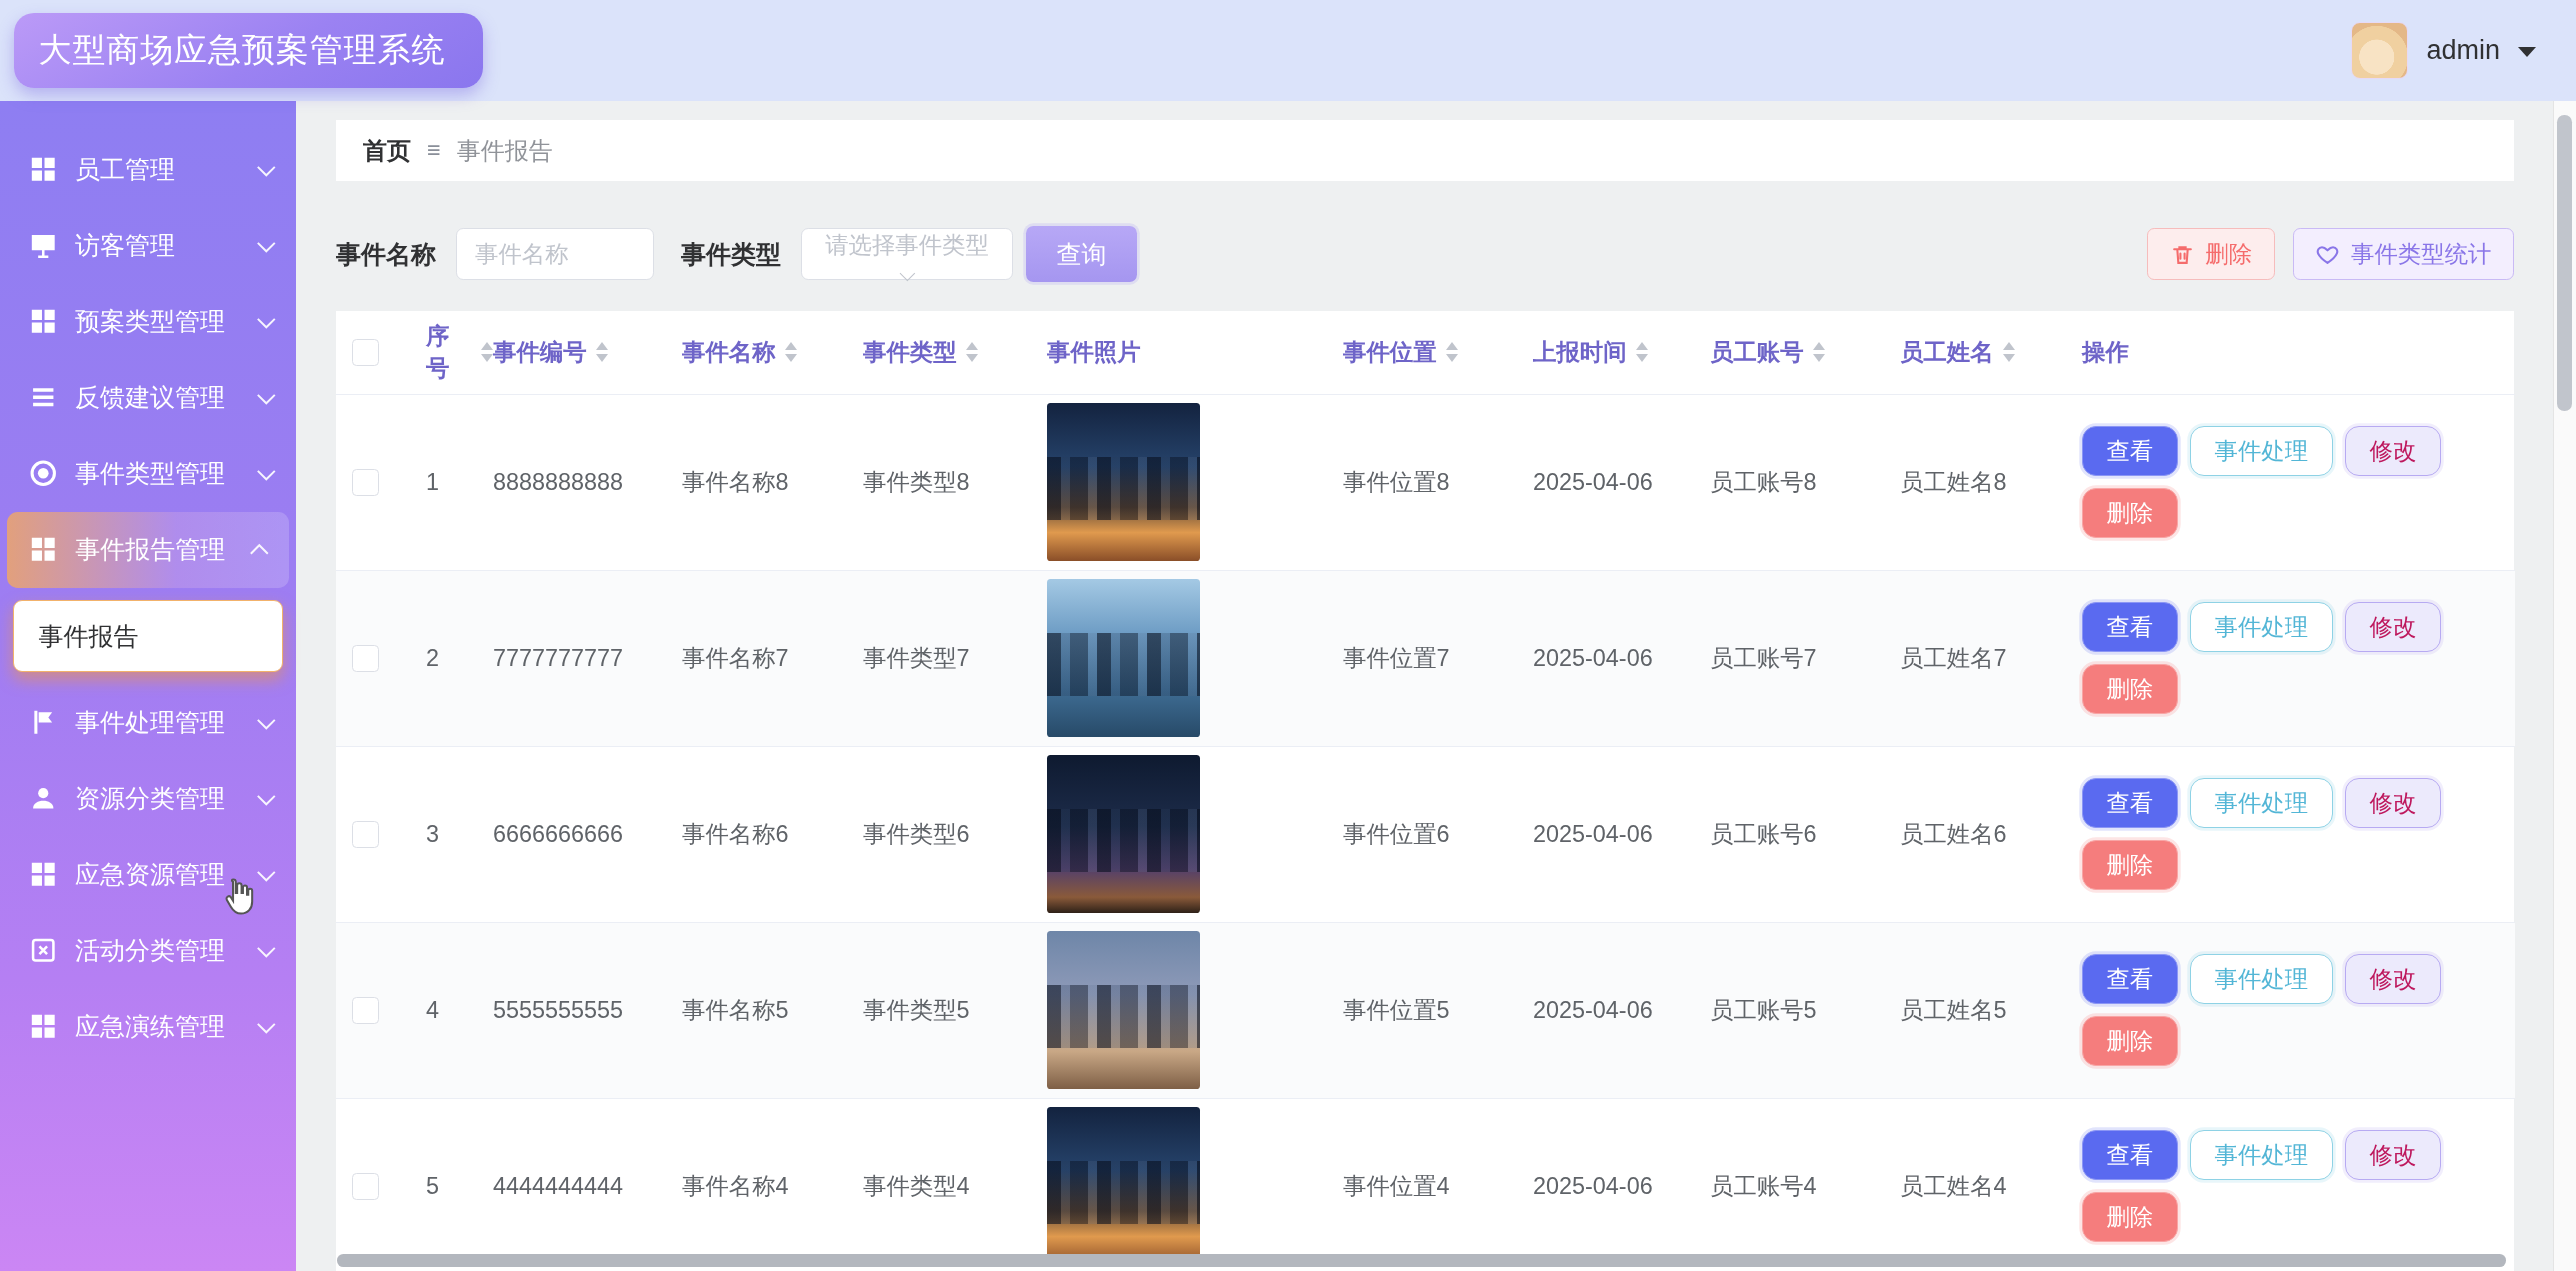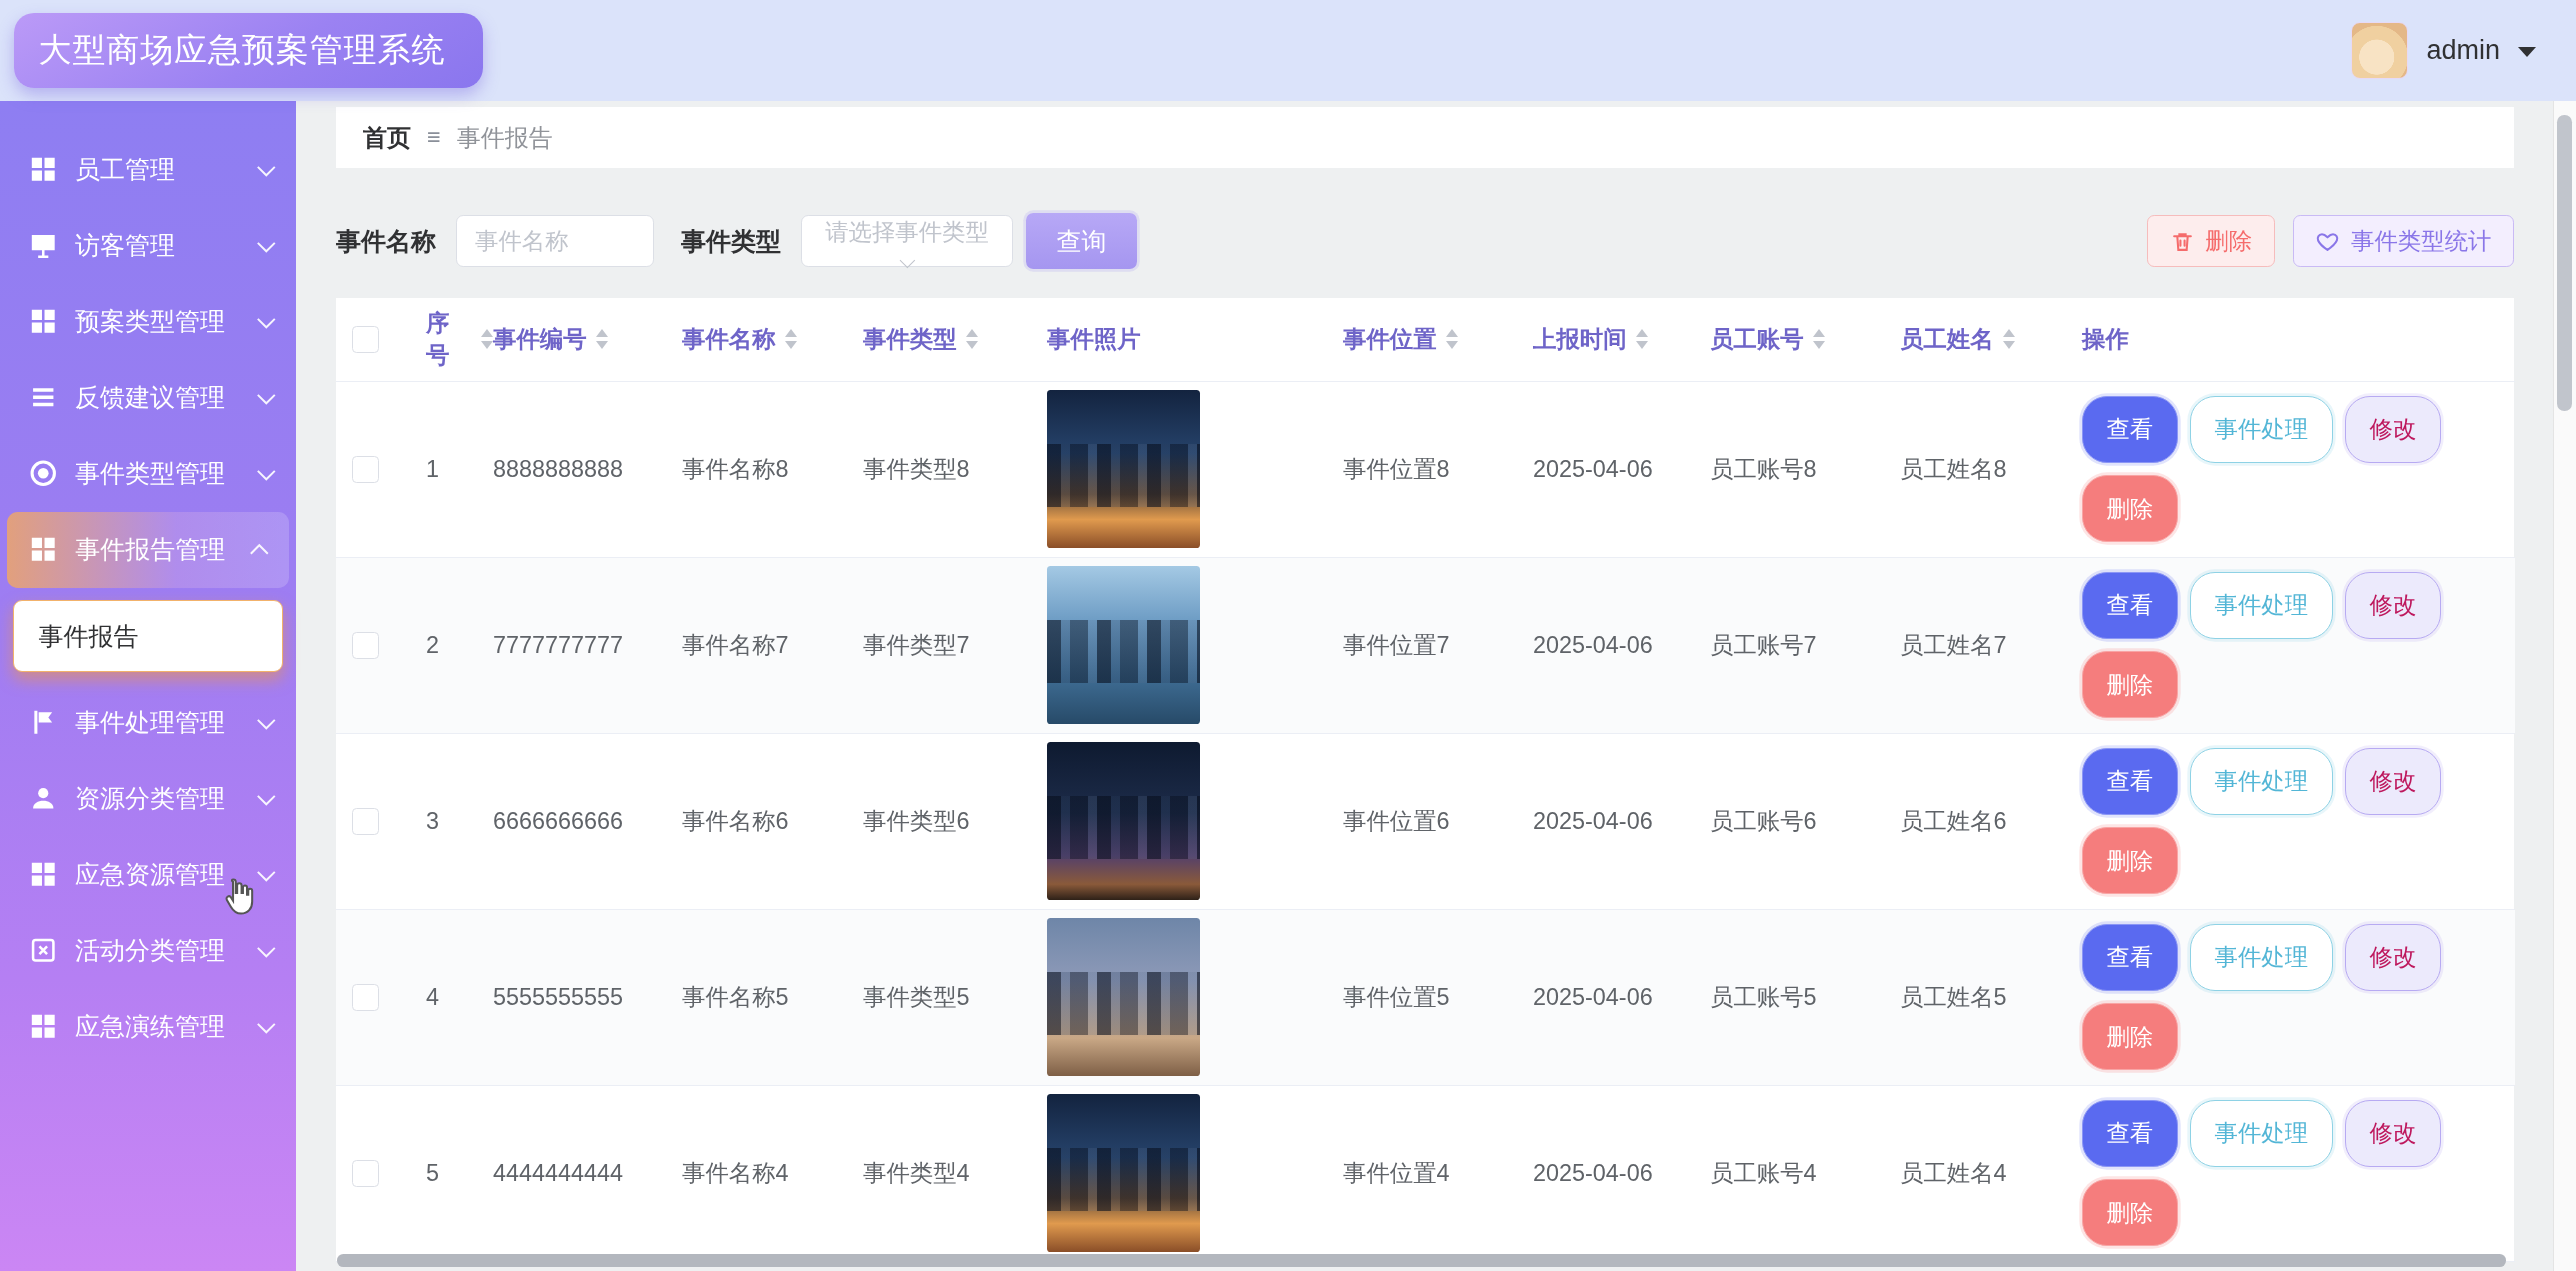--- a/index.html
+++ b/index.html
@@ -56,21 +56,21 @@
   }
   .chev.up { transform:rotate(-135deg); margin-top:7.2px; }
   .sb-sub {
     height:72px; margin:12.6px 12.6px; background:#fff; border-radius:9px;
     display:flex; align-items:center; padding-left:25px;
     font-size:25px; color:#303133; cursor:pointer;
     border:1.8px solid #f2b26b; box-shadow:0 7.2px 14.4px rgba(242,150,60,.55);
   }
 
   
-  .main { position:absolute; left:296px; top:101px; width:2256px; height:1170px; padding:6px 0 0 40px; }
+  .main { position:absolute; left:296px; top:101px; width:2256px; height:1170px; padding:19px 0 0 40px; }
   .breadcrumb {
     width:2178px; height:61px; background:#fff;
     display:flex; align-items:center; padding-left:27px;
   }
   .bc-root { font-size:24px; color:#303133; font-weight:bold; cursor:pointer; }
   .bc-sep { margin:0 16px; color:#8a8f99; font-size:23.4px; }
   .bc-current { font-size:24px; color:#909399; }
 
   
   .filter-row { margin-top:45px; width:2178px; display:flex; align-items:center; }
@@ -129,21 +129,21 @@
     position:absolute; left:0; right:0; bottom:26%; height:40%;
     background:repeating-linear-gradient(90deg, rgba(8,15,30,.60) 0 14.4px, rgba(40,60,90,.25) 14.4px 23.4px, rgba(8,15,30,.45) 23.4px 41px, rgba(90,110,140,.2) 41px 50px);
   }
   .city-interchange-night { background:linear-gradient(180deg,#13233f 0%,#26436b 40%,#6b5038 66%,#e09a4e 82%,#8a4e28 100%); }
   .city-blue-day          { background:linear-gradient(180deg,#a4c9e4 0%,#6d9cc4 35%,#3f6d94 70%,#274a68 100%); }
   .city-night-skyline     { background:linear-gradient(180deg,#0e1a30 0%,#1d2c4a 45%,#54406b 72%,#8a5a3a 90%,#2e2118 100%); }
   .city-dusk-towers       { background:linear-gradient(180deg,#6e86a8 0%,#8e9ab8 40%,#c9a886 76%,#7e5f46 100%); }
 
   .actions { display:flex; flex-wrap:wrap; gap:12.6px; align-items:center; max-width:415px; padding:12.6px 0; }
   .btn {
-    height:67px; padding:0 23.4px; border-radius:25px; font-size:23.4px; font-family:Liberation Mono, monospace; cursor:pointer;
+    height:50px; padding:0 23.4px; border-radius:14px; font-size:23.4px; font-family:Liberation Mono, monospace; cursor:pointer;
     display:inline-flex; align-items:center; justify-content:center; white-space:nowrap;
   }
   .btn-view    { background:#5a6af0; color:#fff; border:1.8px solid #8b96f5; box-shadow:0 0 0 2.7px rgba(90,106,240,.18); }
   .btn-process { background:#fff; color:#53b6d6; border:1.8px solid #8ed2e5; box-shadow:0 0 0 2.7px rgba(142,210,229,.20); }
   .btn-edit    { background:#eceafc; color:#be185d; border:1.8px solid #b7aaf2; box-shadow:0 0 0 2.7px rgba(183,170,242,.20); }
   .btn-delete  { background:#f57d7d; color:#fff; border:1.8px solid #f8a5a5; box-shadow:0 0 0 2.7px rgba(245,125,125,.20); }
 
   
   .vscroll { position:absolute; right:0; top:101px; width:23.4px; height:1170px; background:#fafafa; border-left:1.8px solid #e4e4e4; z-index:7; }
   .vthumb  { position:absolute; top:14.4px; left:3.6px; width:14.4px; height:296px; border-radius:7.2px; background:#c1c5cc; }

